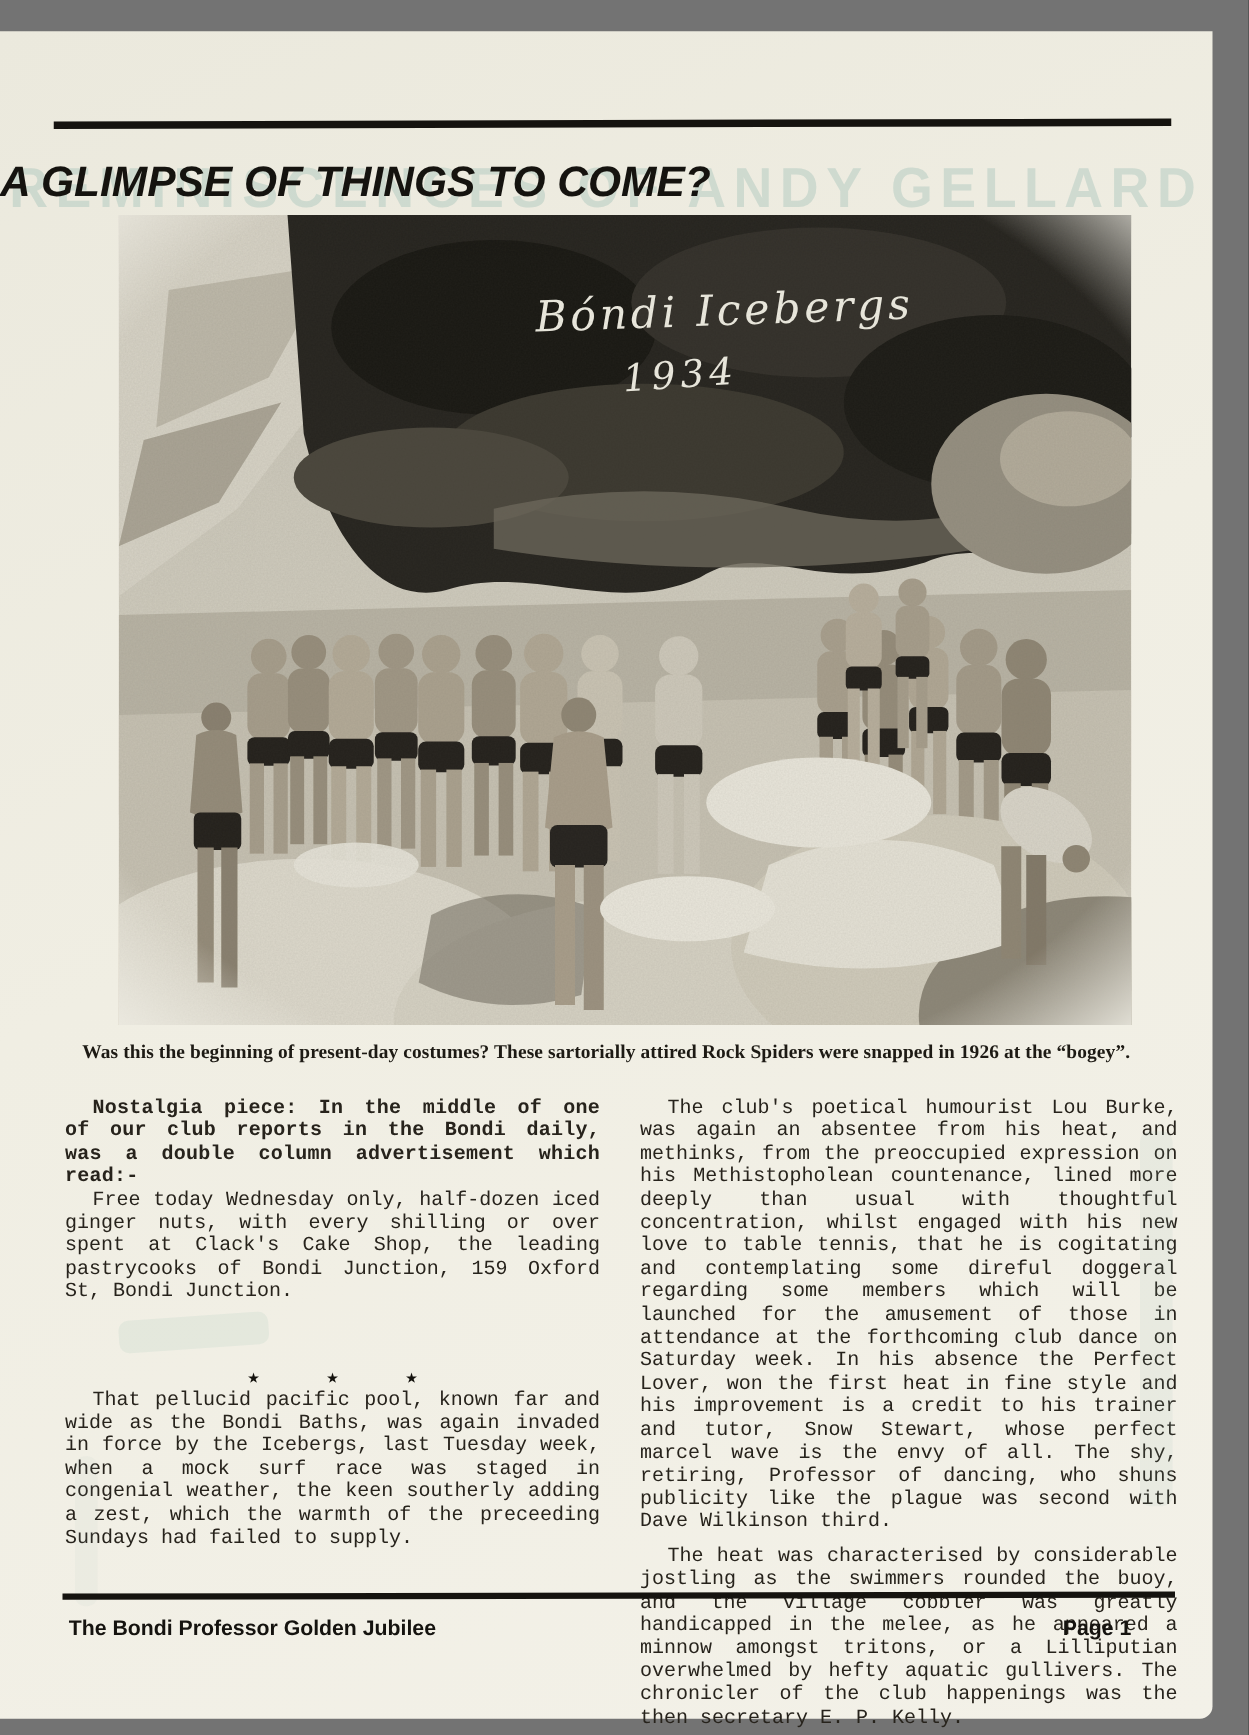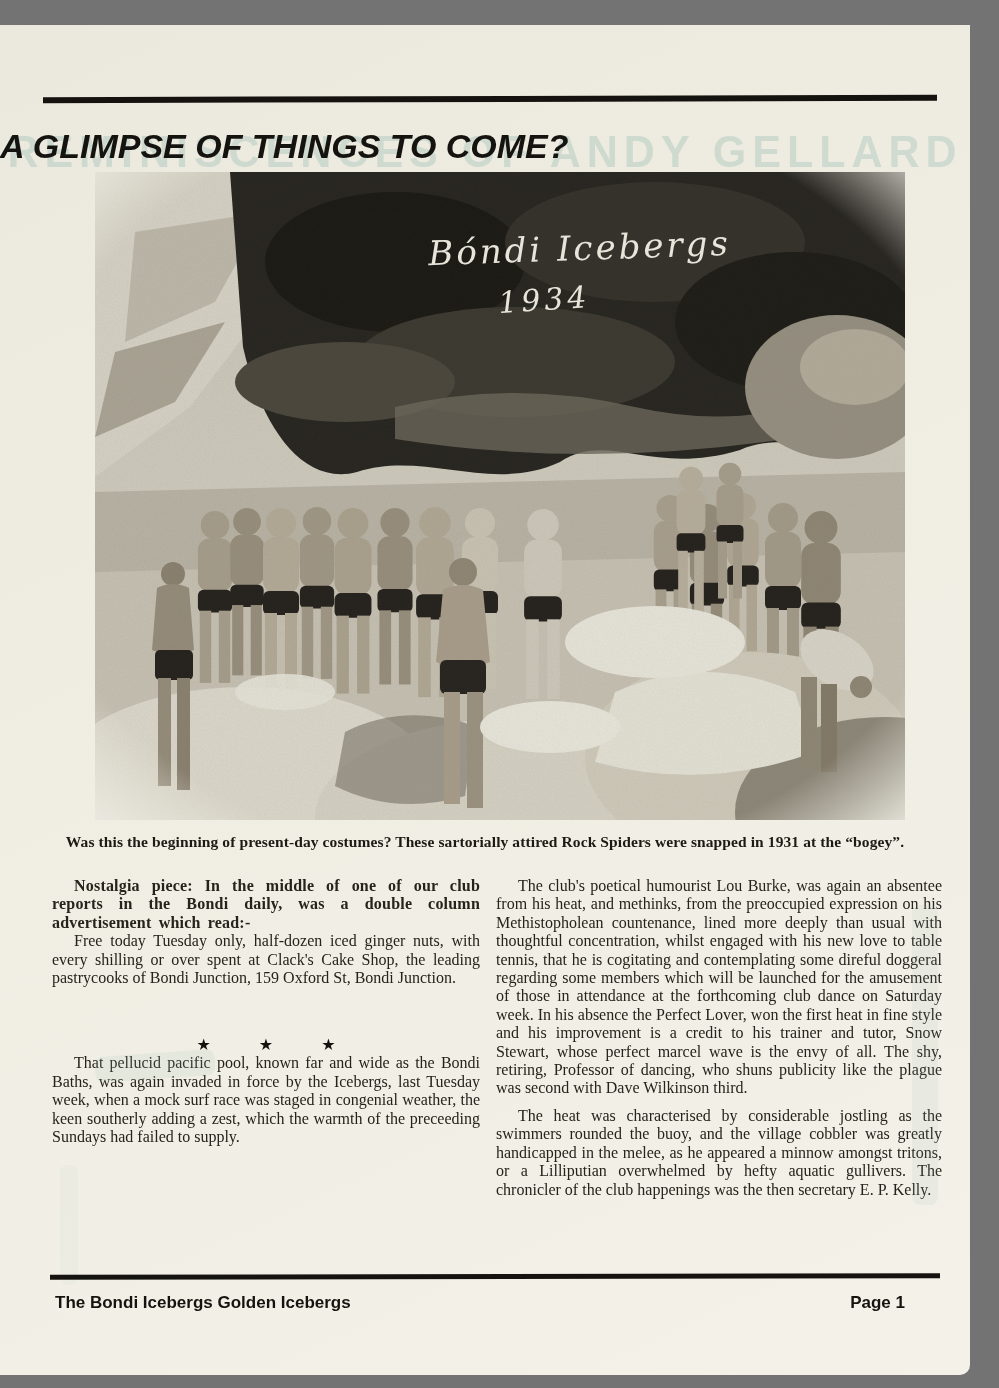--- a/index.html
+++ b/index.html
@@ -43,22 +43,23 @@
   .photo svg{display:block;width:100%;height:100%;}
   .caption{
     position:absolute;left:40px;top:808px;width:890px;
     text-align:center;
     font-weight:bold;font-size:15.5px;color:#1d1a14;
     letter-spacing:0.1px;
   }
   
   .columns{
     position:absolute;left:52px;top:852px;width:890px;
-    display:flex;gap:16px;
+    display:flex;gap:32px;
     color:#27231c;
+    font-family:Liberation Mono, monospace;
   }
   .col-left{width:428px;flex:0 0 428px;}
   .col-right{flex:1;}
   .columns p{
     margin:0;font-size:16px;line-height:18.4px;
     text-align:justify;text-indent:22px;
   }
   .lead-bold{font-weight:bold;letter-spacing:0.2px;word-spacing:3px;}
   .stars{
     margin-top:48px;text-align:center;
@@ -197,39 +198,39 @@
         </g>
 
         <ellipse cx="455" cy="555" rx="70" ry="26" fill="#e9e6db"></ellipse>
         <ellipse cx="190" cy="520" rx="50" ry="18" fill="#e6e3d8" opacity="0.9"></ellipse>
 
         <rect width="810" height="648" filter="url(#grain)" opacity="0.5"></rect>
         <rect width="810" height="648" fill="url(#vig)"></rect>
       </svg>
     </div>
 
-    <div class="caption">Was this the beginning of present-day costumes? These sartorially attired Rock Spiders were snapped in 1931 at the “bogey”.</div>
+    <div class="caption">Was this the beginning of present-day costumes? These sartorially attired Rock Spiders were snapped in 1926 at the “bogey”.</div>
 
     <div class="columns">
       <div class="col-left">
         <p class="lead-bold">Nostalgia piece: In the middle of one of our club reports in the Bondi daily, was a double column advertisement which read:-</p>
-        <p>Free today Tuesday only, half-dozen iced ginger nuts, with every shilling or over spent at Clack's Cake Shop, the leading pastrycooks of Bondi Junction, 159 Oxford St, Bondi Junction.</p>
+        <p>Free today Wednesday only, half-dozen iced ginger nuts, with every shilling or over spent at Clack's Cake Shop, the leading pastrycooks of Bondi Junction, 159 Oxford St, Bondi Junction.</p>
         <div class="stars">★ ★ ★</div>
         <p>That pellucid pacific pool, known far and wide as the Bondi Baths, was again invaded in force by the Icebergs, last Tuesday week, when a mock surf race was staged in congenial weather, the keen southerly adding a zest, which the warmth of the preceeding Sundays had failed to supply.</p>
       </div>
       <div class="col-right">
         <p>The club's poetical humourist Lou Burke, was again an absentee from his heat, and methinks, from the preoccupied expression on his Methistopholean countenance, lined more deeply than usual with thoughtful concentration, whilst engaged with his new love to table tennis, that he is cogitating and contemplating some direful doggeral regarding some members which will be launched for the amusement of those in attendance at the forthcoming club dance on Saturday week.  In his absence the Perfect Lover, won the first heat in fine style and his improvement is a credit to his trainer and tutor, Snow Stewart, whose perfect marcel wave is the envy of all.  The shy, retiring, Professor of dancing, who shuns publicity like the plague was second with Dave Wilkinson third.</p>
         <p class="para-gap">The heat was characterised by considerable jostling as the swimmers rounded the buoy, and the village cobbler was greatly handicapped in the melee, as he appeared a minnow amongst tritons, or a Lilliputian overwhelmed by hefty aquatic gullivers. The chronicler of the club happenings was the then secretary E. P. Kelly.</p>
       </div>
     </div>
 
     <div class="ghost-blob gb1"></div>
     <div class="ghost-blob gb2"></div>
     <div class="ghost-blob gb3"></div>
 
     <div class="footer-rule"></div>
     <div class="footer">
-      <span>The Bondi Icebergs Golden Icebergs</span>
+      <span>The Bondi Professor Golden Jubilee</span>
       <span>Page 1</span>
     </div>
 
   </div>
 </div>
 
 </body></html>

